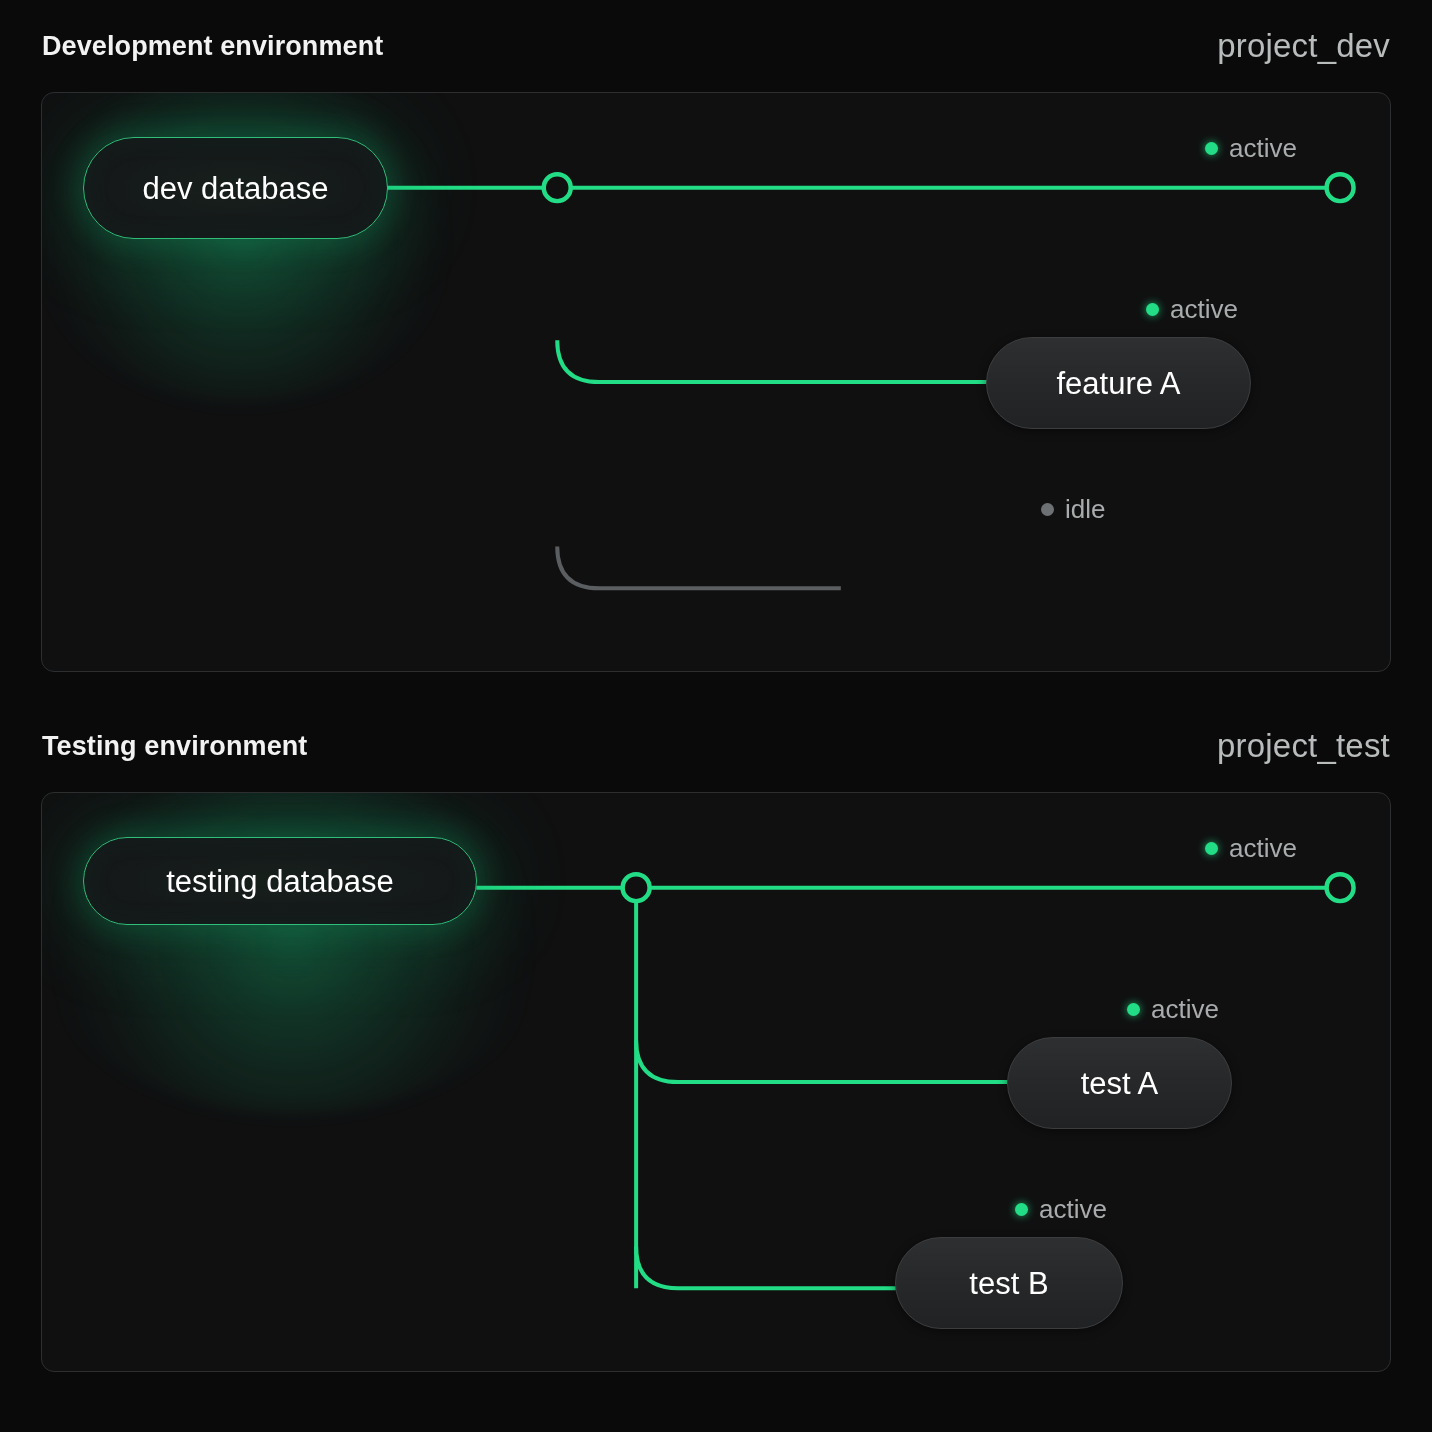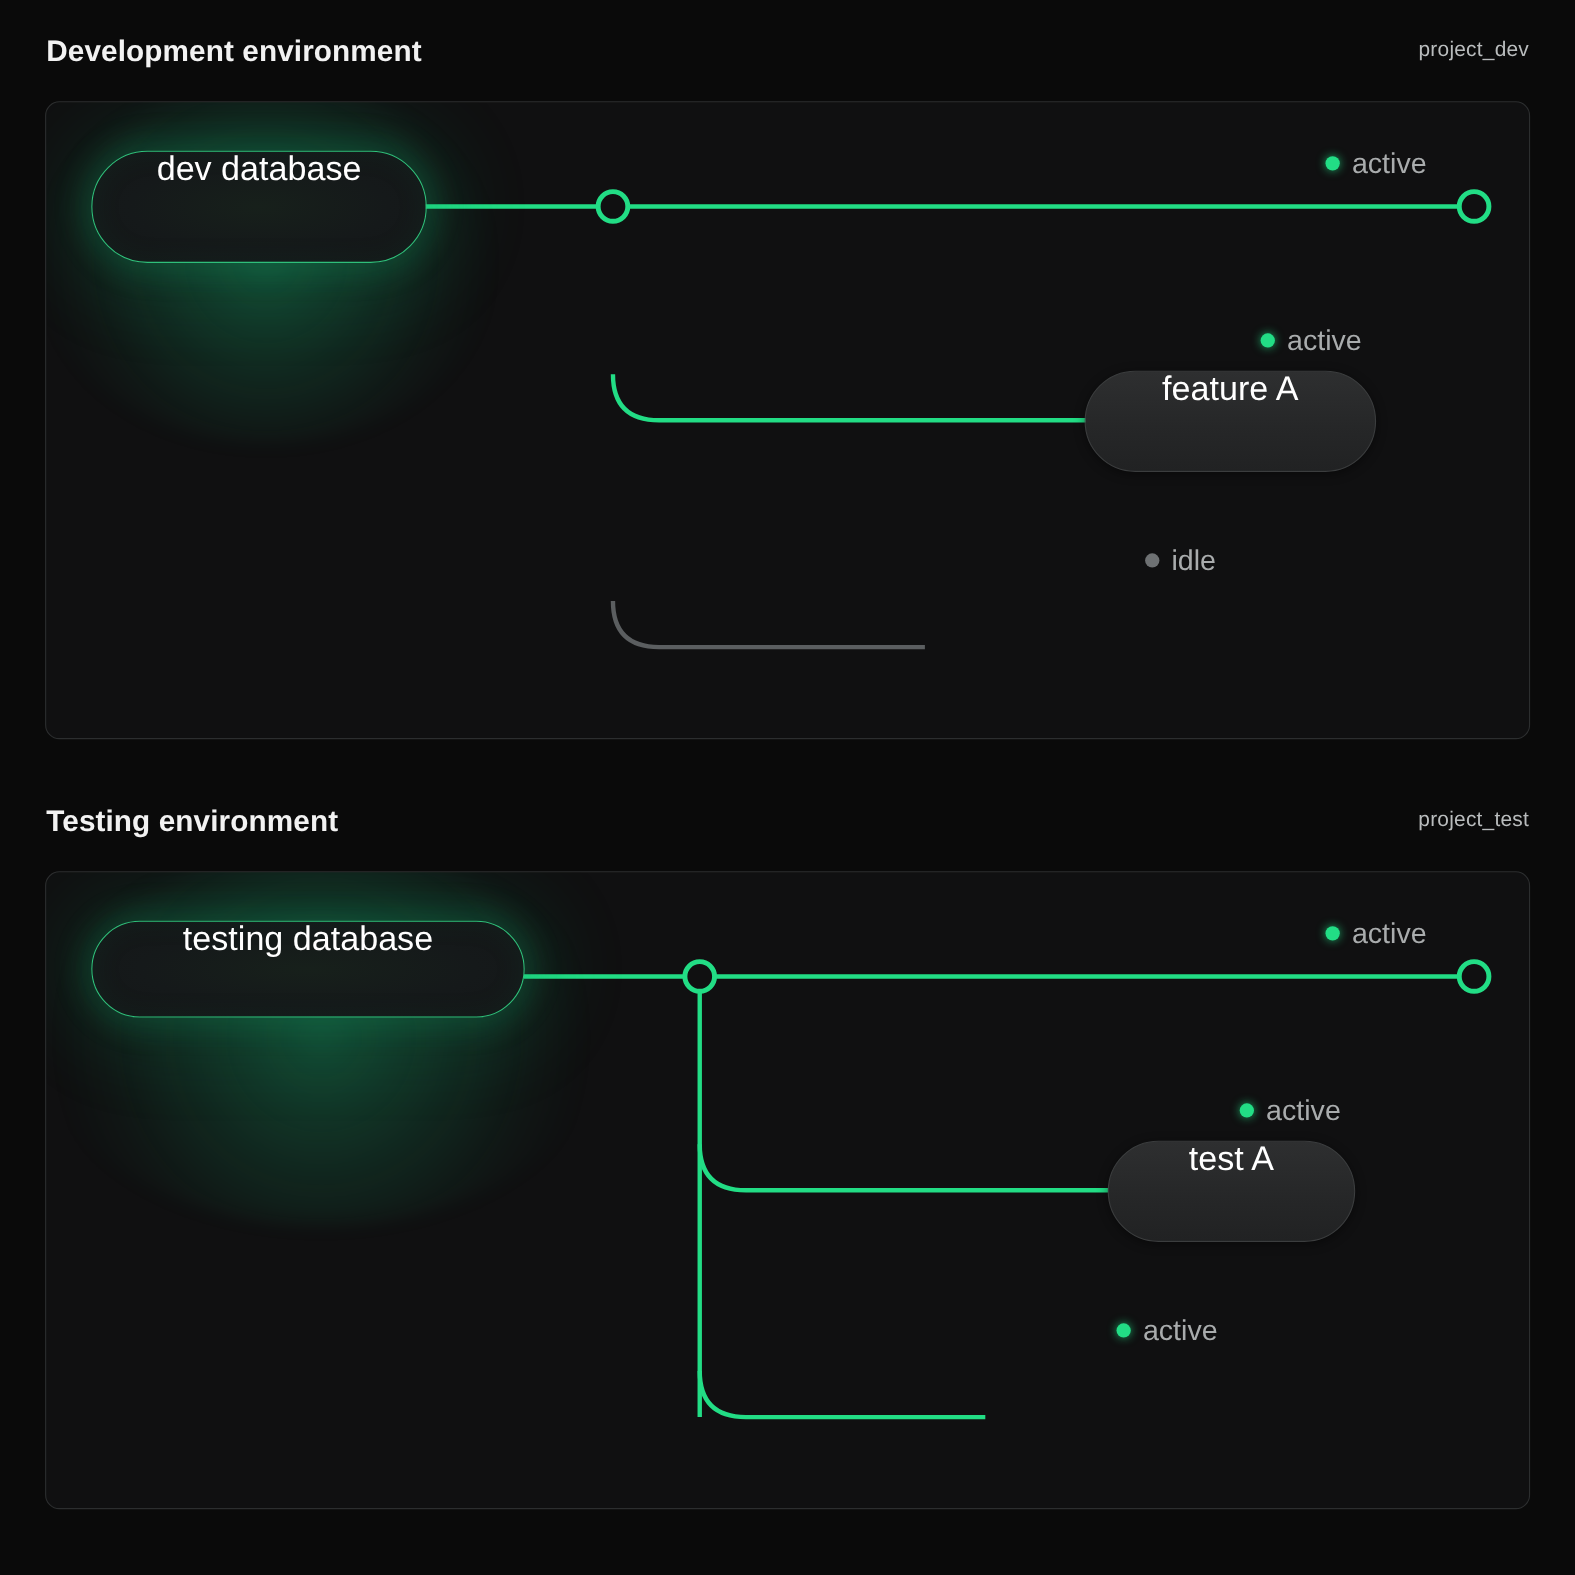--- a/index.html
+++ b/index.html
@@ -33,21 +33,21 @@
   }
 
   .env-title {
     font-size: 27px;
     font-weight: bold;
     color: #f2f2f2;
     letter-spacing: 0.1px;
   }
 
   .env-project {
-    font-size: 19px;
+    font-size: 33px;
     font-weight: 400;
     color: #b9bcbd;
     letter-spacing: 0.2px;
   }
 
   .env-panel {
     position: relative;
     margin: 0 41px;
     height: 580px;
     background: #101011;
@@ -61,21 +61,21 @@
     inset: 0;
     width: 100%;
     height: 100%;
     display: block;
   }
 
   
   .node {
     position: absolute;
     display: flex;
-    align-items: flex-start;
+    align-items: center;
     justify-content: center;
     border-radius: 999px;
     white-space: nowrap;
     z-index: 3;
   }
 
   .node-label {
     font-size: 31px;
     font-weight: 400;
     line-height: 1;
@@ -261,17 +261,20 @@
         <span class="status-text active">active</span>
       </div>
       <div class="node leaf active" style="left: 965px; top: 244px; width: 225px; height: 92px;">
         <span class="node-label">test A</span>
       </div>
 
       <div class="status" style="left: 973px; top: 403px;">
         <span class="status-dot active"></span>
         <span class="status-text active">active</span>
       </div>
+      <div class="node leaf active" style="left: 853px; top: 444px; width: 228px; height: 92px;">
+        <span class="node-label">test B</span>
+      </div>
 
     </div>
   </section>
 
 </div>
 
 </body></html>

